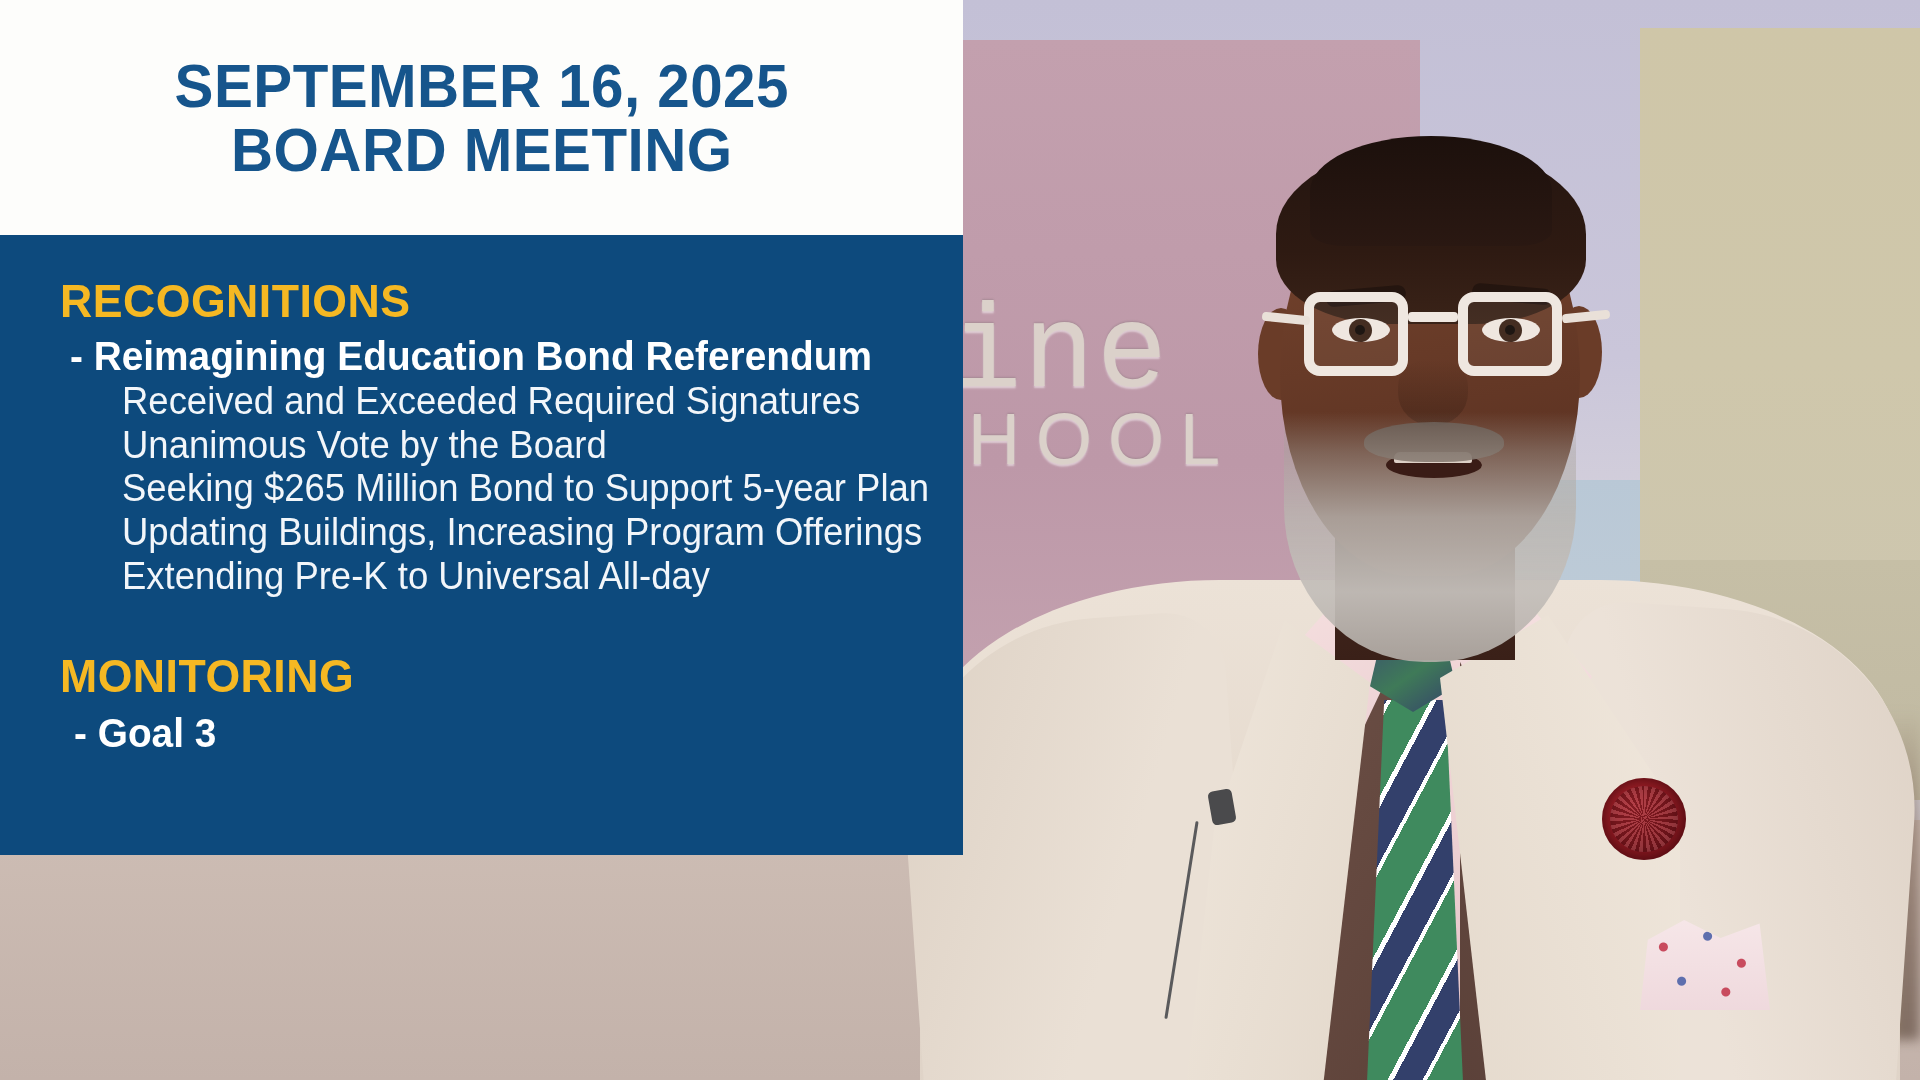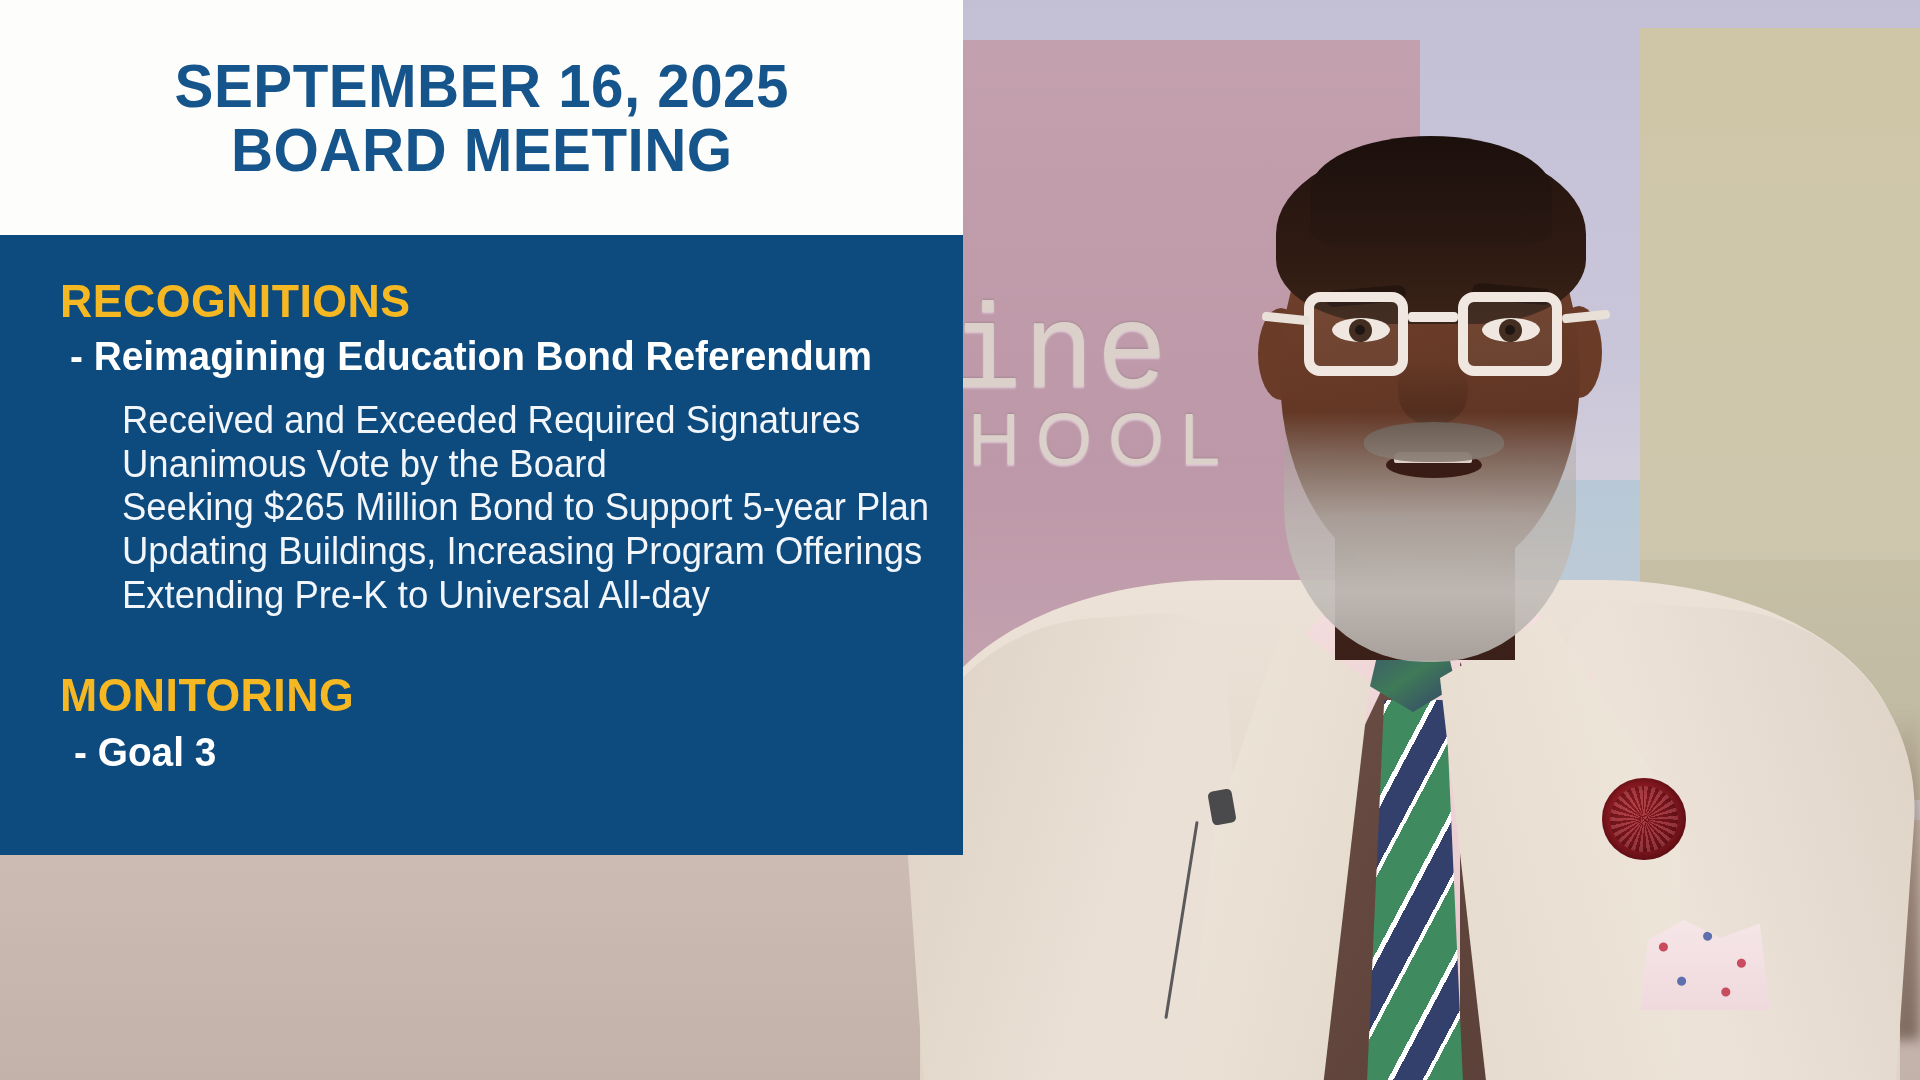--- a/index.html
+++ b/index.html
@@ -277,21 +277,21 @@
     margin-top:6px; transform:scaleX(.97); transform-origin:left;
     white-space:nowrap;
   }
   #goal3-head { margin-top:8px; margin-left:44px; }
 
   .sub-line {
     color:#f2f6fa; font-weight:400; font-size:38px; line-height:1.15;
     margin-left:92px; white-space:nowrap;
     transform:scaleX(.96); transform-origin:left;
   }
-  #recognition-subs { margin-top:20px; }
+  #recognition-subs { margin-top:1px; }
   #goal3-subs { margin-top:10px; }
   #goal3-subs .sub-line { margin-left:96px; font-size:39px; line-height:1.18; }
 </style>
 </head>
 <body>
 
 <div id="stage">
 
   <div id="video-pane">
     <div class="wall-base"></div>

